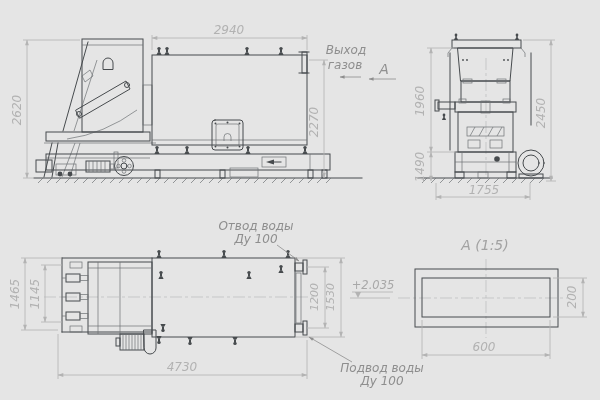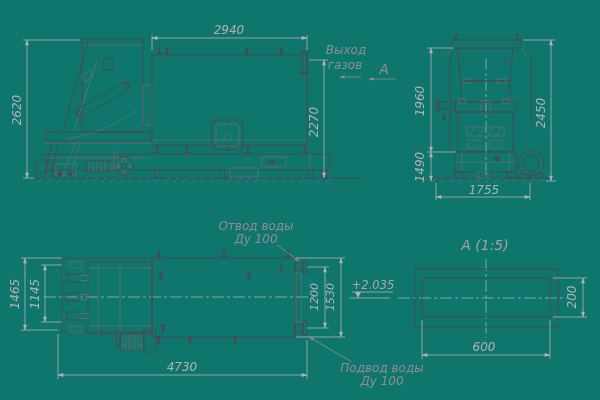--- a/index.html
+++ b/index.html
@@ -1,16 +1,16 @@
 <!DOCTYPE html>
 <html><head>
 <meta charset="utf-8">
 <style>
   html,body{margin:0;padding:0;background:#ffffff;}
-  .stage{position:relative;width:600px;height:400px;background:#0f766e;overflow:hidden;}
+  .stage{position:relative;width:600px;height:400px;background:#e5e5e5;overflow:hidden;}
   svg{display:block;}
   .m  {stroke:#474b4e;stroke-width:1;fill:none;stroke-linecap:square;}
   .mf {fill:#474b4e;stroke:none;}
   .mt {stroke:#6d7174;stroke-width:.7;fill:none;}
   .d  {stroke:#b3b3b3;stroke-width:.8;fill:none;}
   .cl {stroke:#b9babb;stroke-width:.7;fill:none;stroke-dasharray:12 3 3 3;}
   .an {stroke:#8e8e8e;stroke-width:.8;fill:none;}
   text{font-family:"DejaVu Sans","Liberation Sans",sans-serif;font-style:italic;}
   .dim{font-size:12px;fill:#b2b2b2;}
   .dimsm{font-size:11px;fill:#b2b2b2;}

